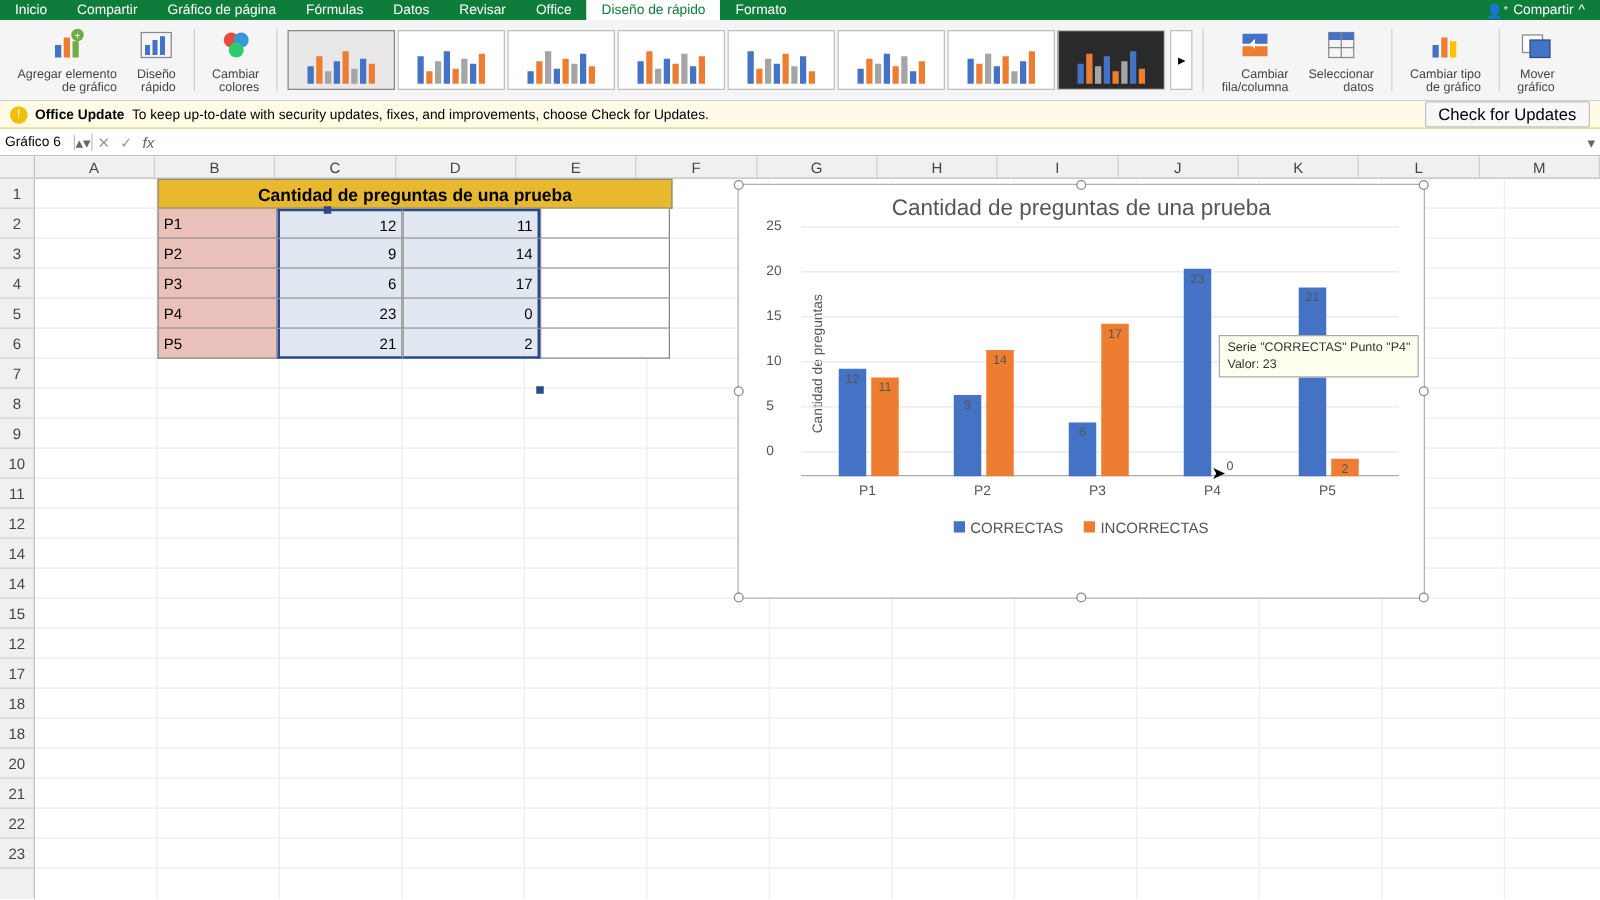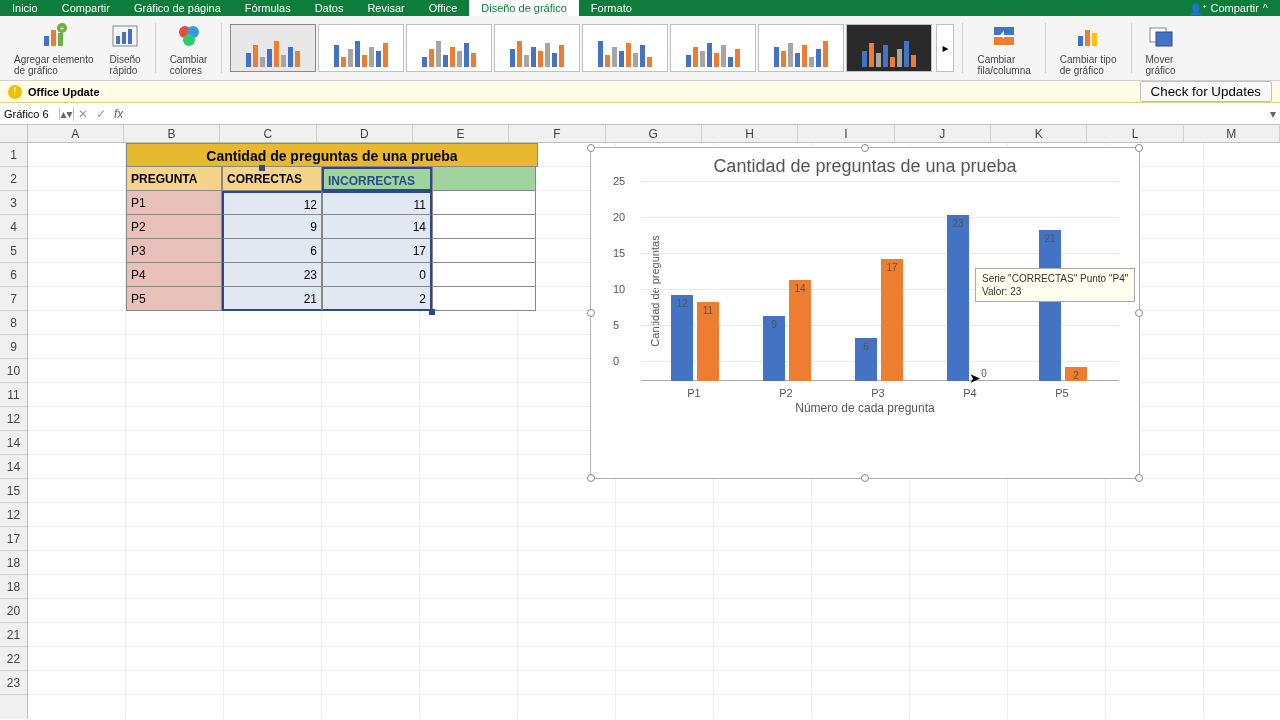--- a/index.html
+++ b/index.html
@@ -6,21 +6,21 @@
 body { width: 1280px; height: 720px; background: #fff; overflow: hidden; font-size: 12px; }
 
 .ribbon-tabs { height: 16px; background: #0e7c3a; display: flex; align-items: center; color: #fff; font-size: 11px; }
 .ribbon-tab { padding: 0 12px; height: 16px; line-height: 16px; cursor: pointer; }
 .ribbon-tab.active { background: #fff; color: #0e7c3a; }
 .share-btn { margin-left: auto; padding: 0 12px; display: flex; align-items: center; gap: 4px; }
 
 .ribbon-body { height: 65px; background: #f5f5f5; border-bottom: 1px solid #d0d0d0; display: flex; align-items: center; padding: 2px 8px; gap: 4px; }
 .ribbon-group { display: flex; flex-direction: column; align-items: center; justify-content: center; padding: 2px 6px; font-size: 10px; color: #444; }
 .ribbon-group .icon-box { height: 32px; display: flex; align-items: center; justify-content: center; }
-.ribbon-group .lbl { text-align: left; line-height: 1.1; margin-top: 2px; }
+.ribbon-group .lbl { text-align: right; line-height: 1.1; margin-top: 2px; }
 .divider { width: 1px; height: 50px; background: #d0d0d0; margin: 0 4px; }
 .chart-styles { display: flex; gap: 2px; }
 .chart-style-thumb { width: 86px; height: 48px; border: 1px solid #c0c0c0; background: #fff; display: flex; align-items: flex-end; justify-content: center; gap: 2px; padding: 4px; }
 .chart-style-thumb.dark { background: #2a2a2a; }
 .chart-style-thumb.selected { border: 1px solid #888; background: #e8e8e8; }
 .mini-bar { width: 5px; background: #4472c4; }
 .mini-bar.o { background: #ed7d31; }
 .mini-bar.g { background: #a5a5a5; }
 .style-next { width: 18px; height: 48px; border: 1px solid #c0c0c0; display: flex; align-items: center; justify-content: center; background: #fff; }
 
@@ -92,21 +92,21 @@
 <body>
 
 <div class="ribbon-tabs" id="ribbon-tabs">
     <div class="ribbon-tab">Inicio</div>
     <div class="ribbon-tab">Compartir</div>
     <div class="ribbon-tab">Gráfico de página</div>
     <div class="ribbon-tab">Fórmulas</div>
     <div class="ribbon-tab">Datos</div>
     <div class="ribbon-tab">Revisar</div>
     <div class="ribbon-tab">Office</div>
-    <div class="ribbon-tab active">Diseño de gráfico</div>
+    <div class="ribbon-tab active">Diseño de rápido</div>
     <div class="ribbon-tab">Formato</div>
     <div class="share-btn">
       <span>👤⁺</span> 
       <span>Compartir</span> 
       <span>^</span>
     </div>
   </div>
 
 <div class="ribbon-body">
   <div class="ribbon-group">
@@ -231,20 +231,31 @@
   <div class="ribbon-group">
     <div class="icon-box">
         <svg width="28" height="28">
           <rect x="4" y="5" width="20" height="8" fill="#4472c4"></rect>
           <rect x="4" y="15" width="20" height="8" fill="#ed7d31"></rect>
           <path d="M10 13 L14 9 L14 17 Z" fill="#fff"></path>
         </svg>
       </div>
     <div class="lbl">Cambiar<br>fila/columna</div>
   </div>
+  <div class="ribbon-group">
+    <div class="icon-box">
+        <svg width="28" height="28">
+          <rect x="4" y="4" width="20" height="20" fill="none" stroke="#888"></rect>
+          <rect x="4" y="4" width="20" height="6" fill="#4472c4"></rect>
+          <line x1="4" y1="16" x2="24" y2="16" stroke="#888"></line>
+          <line x1="14" y1="4" x2="14" y2="24" stroke="#888"></line>
+        </svg>
+      </div>
+    <div class="lbl">Seleccionar<br>datos</div>
+  </div>
   <div class="divider"></div>
   <div class="ribbon-group">
     <div class="icon-box">
         <svg width="28" height="28">
           <rect x="4" y="14" width="5" height="10" fill="#4472c4"></rect>
           <rect x="11" y="8" width="5" height="16" fill="#ed7d31"></rect>
           <rect x="18" y="11" width="5" height="13" fill="#ffc000"></rect>
         </svg>
       </div>
     <div class="lbl">Cambiar tipo<br>de gráfico</div>
@@ -257,20 +268,21 @@
           <rect x="9" y="10" width="16" height="14" fill="#4472c4" stroke="#2a4a8a"></rect>
         </svg>
       </div>
     <div class="lbl">Mover<br>gráfico</div>
   </div>
 </div>
 
 <div class="office-update">
   <span class="warn">!</span>
   <span class="bold">Office Update</span>
+  <span>To keep up-to-date with security updates, fixes, and improvements, choose Check for Updates.</span>
   <button class="check-updates">Check for Updates</button>
 </div>
 
 <div class="formula-bar">
   <div class="name-box">Gráfico 6</div>
   <div class="fb-step">▴▾</div>
   <div class="fb-x">✕</div>
   <div class="fb-check">✓</div>
   <div class="fb-fx">fx</div>
   <div class="fb-input"></div>
@@ -355,26 +367,20 @@
           <div class="faint-col" style="left: 686px;"></div>
           <div class="faint-col" style="left: 784px;"></div>
           <div class="faint-col" style="left: 882px;"></div>
           <div class="faint-col" style="left: 980px;"></div>
           <div class="faint-col" style="left: 1078px;"></div>
           <div class="faint-col" style="left: 1176px;"></div>
         </div>
 
       <div class="data-table">
         <div class="dt-title">Cantidad de preguntas de una prueba</div>
-        <div class="dt-headers">
-          <div class="dt-h p">PREGUNTA</div>
-          <div class="dt-h c">CORRECTAS</div>
-          <div class="dt-h i">INCORRECTAS</div>
-          <div class="dt-h blank"></div>
-        </div>
         <div id="dt-rows">
             <div class="dt-row first">
               <div class="dt-cell p">P1</div>
               <div class="dt-cell c">12</div>
               <div class="dt-cell i">11</div>
               <div class="dt-cell blank"></div>
             </div>
             <div class="dt-row">
               <div class="dt-cell p">P2</div>
               <div class="dt-cell c">9</div>
@@ -448,21 +454,25 @@
             <div class="bar-lbl" style="left: 306px; bottom: 171.6px;">23</div>
             <div class="bar orange" style="left: 332px; height: 0px;"></div>
             <div class="bar-lbl" style="left: 332px; bottom: 22px;">0</div>
             <div class="x-lbl" style="left: 304px;">P4</div>
             <div class="bar blue" style="left: 398px; height: 151.2px;"></div>
             <div class="bar-lbl" style="left: 398px; bottom: 157.2px;">21</div>
             <div class="bar orange" style="left: 424px; height: 14.4px;"></div>
             <div class="bar-lbl" style="left: 424px; bottom: 20.4px;">2</div>
             <div class="x-lbl" style="left: 396px;">P5</div>
           </div>
-        <div class="x-axis-lbl">Número de cada pregunta</div>
+        <div class="legend">
+          <span class="legend-sw" style="background:#4472c4"></span><span>CORRECTAS</span>
+          &nbsp;&nbsp;&nbsp;
+          <span class="legend-sw" style="background:#ed7d31"></span><span>INCORRECTAS</span>
+        </div>
         <div class="tooltip" style="left:384px;top:120px">
           <span>Serie "CORRECTAS" Punto "P4"</span><br>
           <span>Valor: 23</span>
         </div>
         <div class="cursor-arrow" style="left:378px;top:222px">➤</div>
       </div>
     </div>
   </div>
 </div>
 

